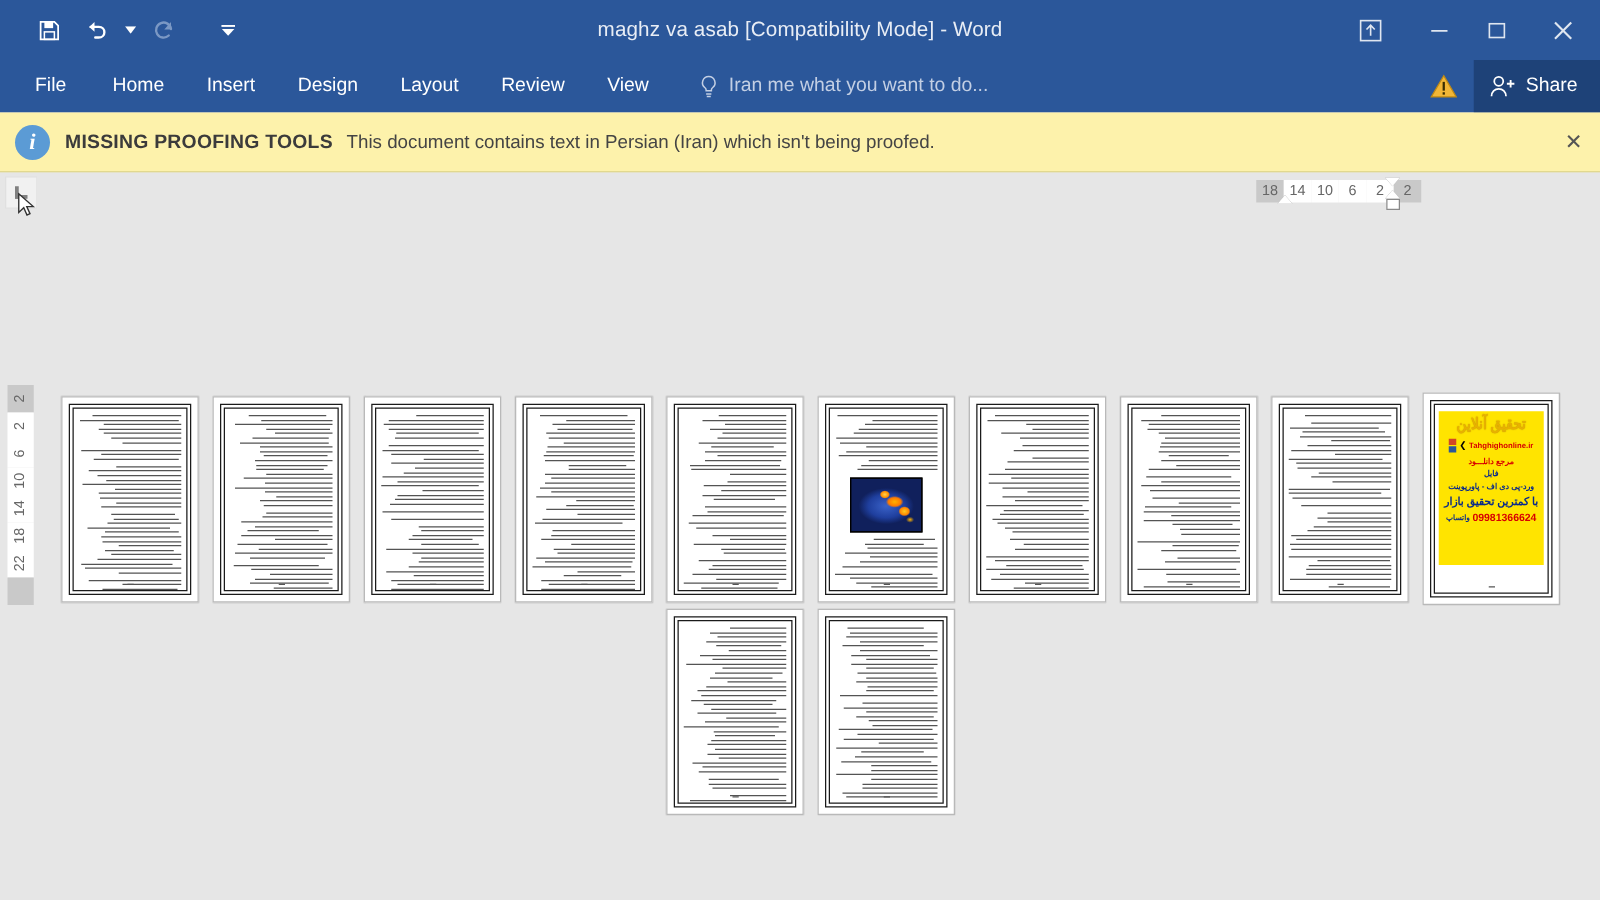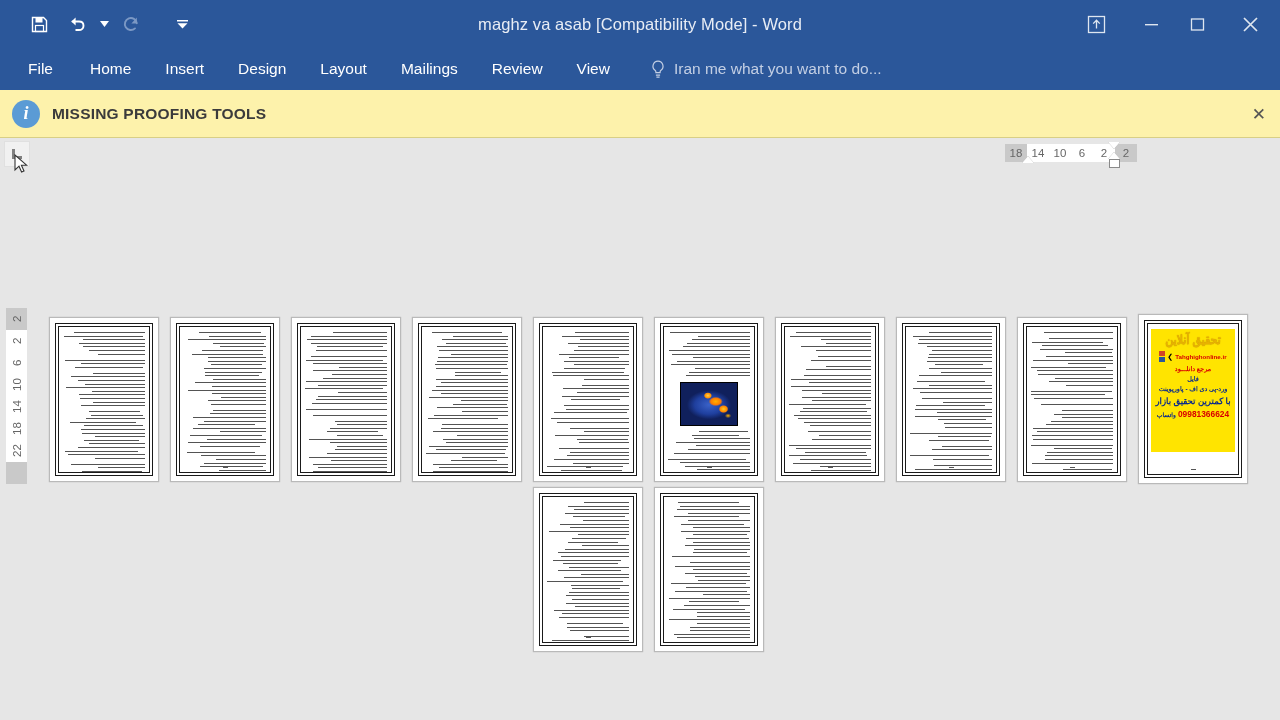--- a/index.html
+++ b/index.html
@@ -308,37 +308,54 @@
     </div>
   </div>
 </div>
 
 <div class="ribbonbar">
   <div class="tab file">File</div>
   <div class="tab">Home</div>
   <div class="tab">Insert</div>
   <div class="tab">Design</div>
   <div class="tab">Layout</div>
-  <div class="tab">Mailings</div>
   <div class="tab">Review</div>
   <div class="tab">View</div>
 
   <div class="tellme">
     <svg width="14" height="19" viewBox="0 0 14 19">
       <path d="M7 1.2a5 5 0 0 0-3 9c.6.5.9 1.1.9 1.8v.6h4.2v-.6c0-.7.3-1.3.9-1.8a5 5 0 0 0-3-9z" fill="none" stroke="#c3cfe4" stroke-width="1.2"></path>
       <path d="M4.9 15.2h4.2M5.4 17.2h3.2" stroke="#c3cfe4" stroke-width="1.2"></path>
     </svg>
     <span>Iran me what you want to do...</span>
   </div>
 
+  <div class="ribbon-right">
+    <div class="warn-btn">
+      <svg width="22" height="20" viewBox="0 0 22 20">
+        <path d="M11 1.5 21 18.5H1z" fill="#f2b636" stroke="#c08a14" stroke-width="1"></path>
+        <rect x="10.1" y="6.5" width="1.8" height="7" fill="#3a2d00"></rect>
+        <rect x="10.1" y="14.8" width="1.8" height="1.9" fill="#3a2d00"></rect>
+      </svg>
+    </div>
+    <div class="share-btn">
+      <svg width="22" height="20" viewBox="0 0 22 20">
+        <circle cx="8" cy="6" r="3.6" fill="none" stroke="#ffffff" stroke-width="1.4"></circle>
+        <path d="M2.2 18c0-3.6 2.6-6 5.8-6s5.8 2.4 5.8 6" fill="none" stroke="#ffffff" stroke-width="1.4"></path>
+        <path d="M17.5 5v6M14.5 8h6" stroke="#ffffff" stroke-width="1.5"></path>
+      </svg>
+      <span>Share</span>
+    </div>
+  </div>
 </div>
 
 <div class="msgbar">
   <div class="msg-info-icon">i</div>
   <div class="msg-strong">MISSING PROOFING TOOLS</div>
+  <div class="msg-text">This document contains text in Persian (Iran) which isn't being proofed.</div>
   <div class="msg-close">✕</div>
 </div>
 
 <div class="workspace">
 
   <div class="tab-selector">
     <div class="L"></div>
   </div>
   <svg class="cursor-arrow" width="16" height="22" viewBox="0 0 16 22">
     <path d="M1 1 1 16 5 12.2 7.6 18 10 17 7.4 11.3 12.6 11.2z" fill="#ffffff" stroke="#333" stroke-width="1.1"></path>

